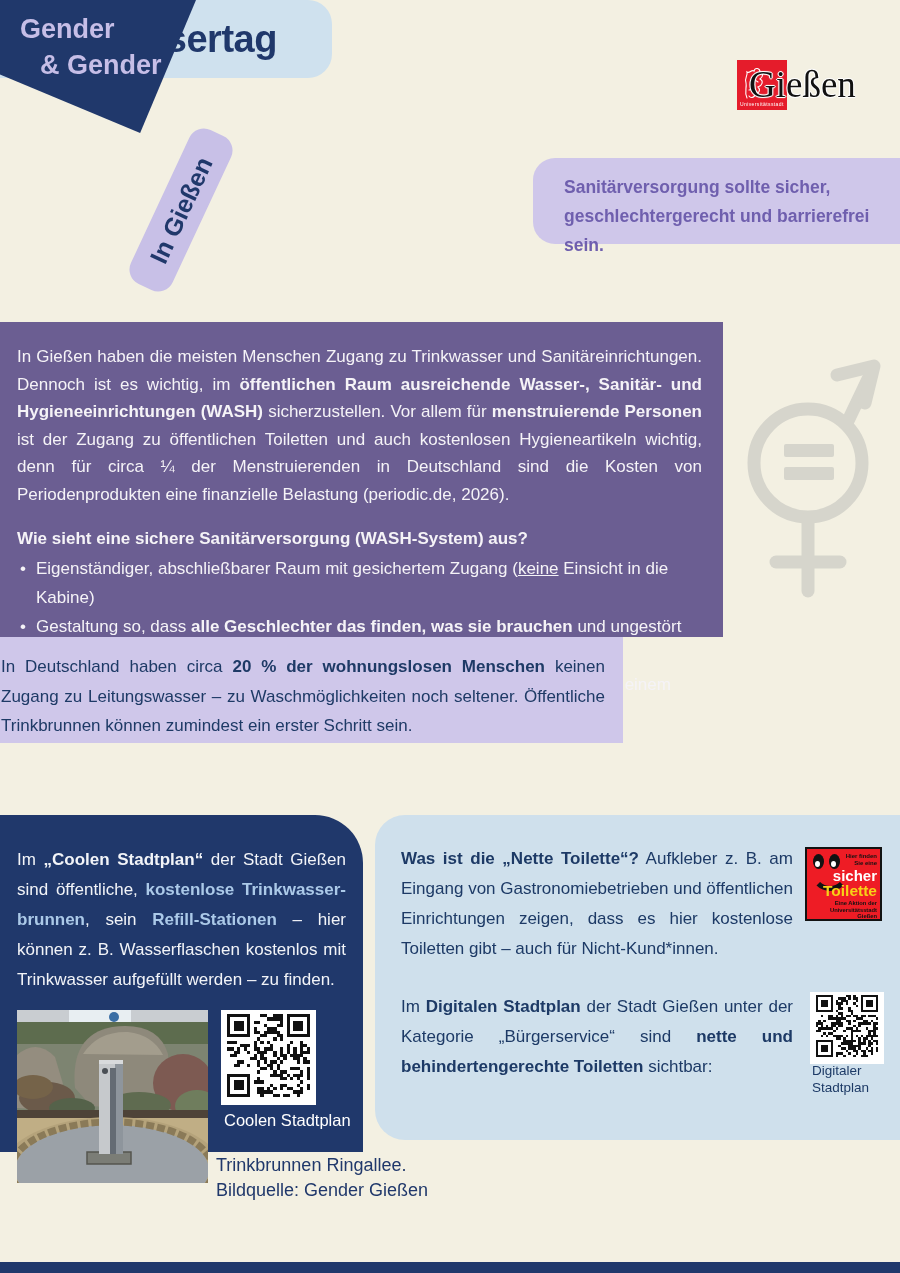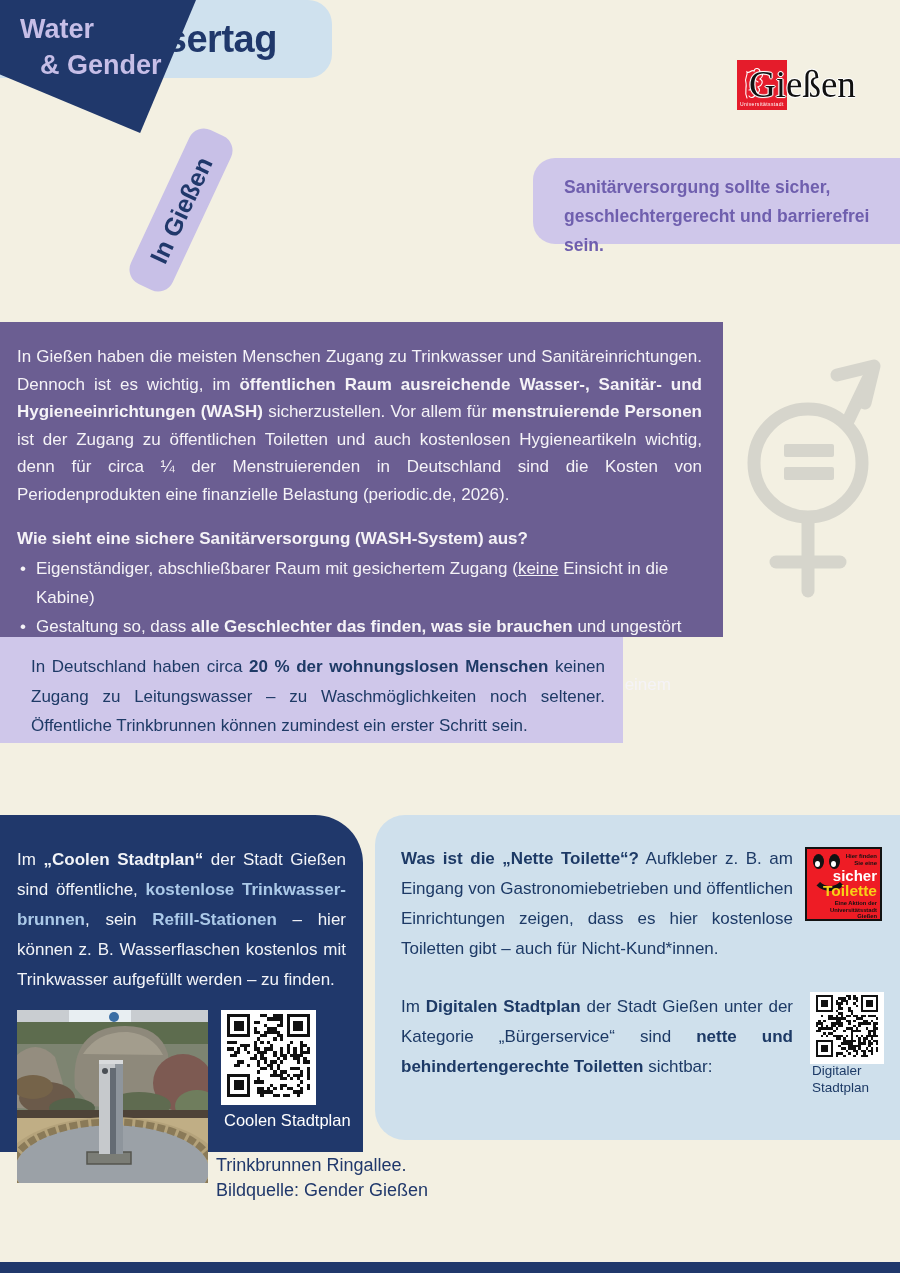--- a/index.html
+++ b/index.html
@@ -51,21 +51,21 @@
 
   .seg-b { font-weight:bold; }
   .seg-u { text-decoration:underline; }
   .seg-h { color:#abc9e8; }
 
   
   .gender { left:735px; top:349px; }
 
   
   .statbox { left:0; top:637px; width:623px; height:106px; background:#cfc7ea;
-    color:#1e3a66; padding:15px 18px 0 31px; }
+    color:#1e3a66; padding:15px 18px 0 1px; }
   .statbox p { font-size:17px; line-height:29.5px; text-align:justify; }
 
   
   .coolbox { left:0; top:815px; width:363px; height:337px; background:#20386b;
     border-radius:0 48px 0 0; color:#f2f4f8; padding:30px 17px 0 17px; }
   .coolbox p { font-size:17px; line-height:30px; text-align:justify; }
   .qr1-caption { left:224px; top:1111px; color:#fff; font-size:16.5px; }
 
   .photo { left:17px; top:1010px; width:191px; height:173px; overflow:hidden; }
   .qr-tile1 { left:221px; top:1010px; width:95px; height:95px; background:#fff;
@@ -102,21 +102,21 @@
 </head>
 <body>
 
 <div class="page">
 
   <div class="abs title-box">
     <h1>Weltwassertag</h1>
   </div>
 
   <div class="abs banner">
-    <div class="l1">Water</div>
+    <div class="l1">Gender</div>
     <div class="l2">&amp; Gender</div>
   </div>
 
   <div class="abs ribbon">
     <span>In Gießen</span>
   </div>
 
   <div class="abs citylogo">
     <div class="sq"></div>
     <svg class="lion" width="30" height="40" viewBox="0 0 30 40">

